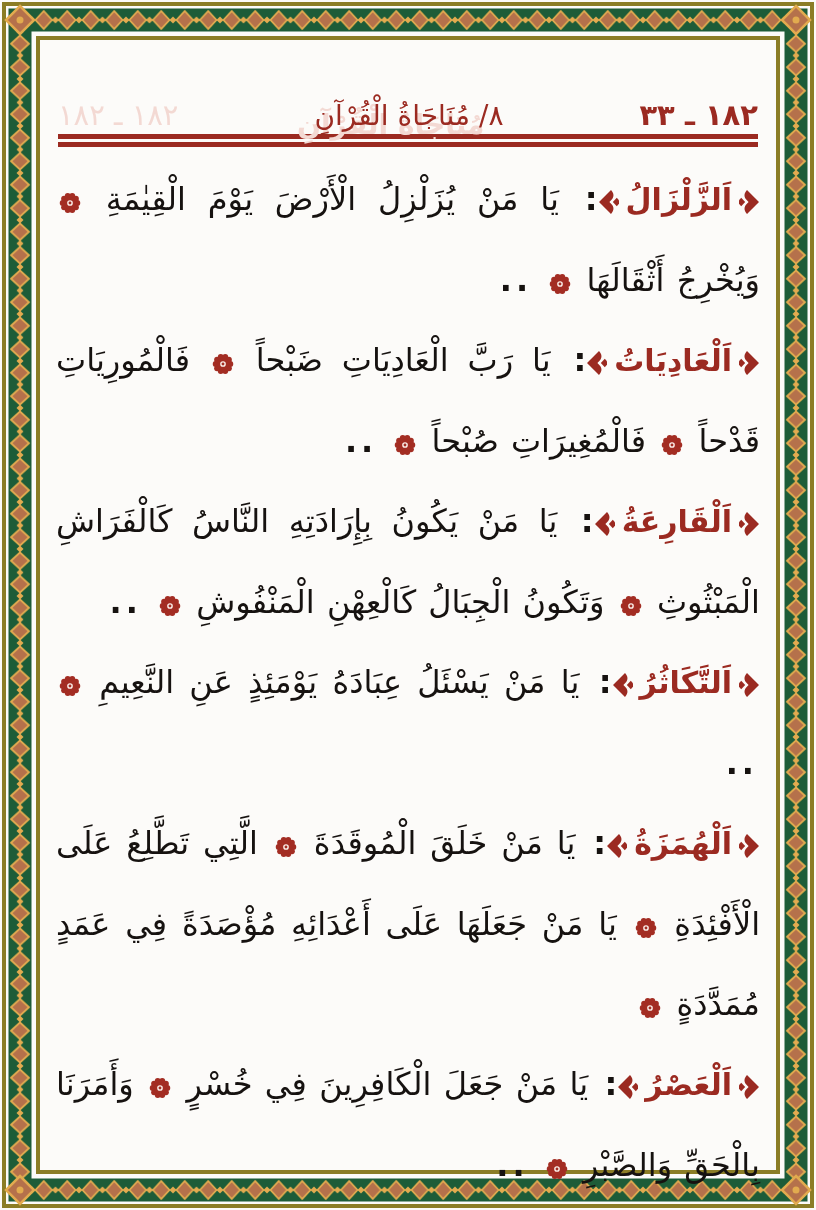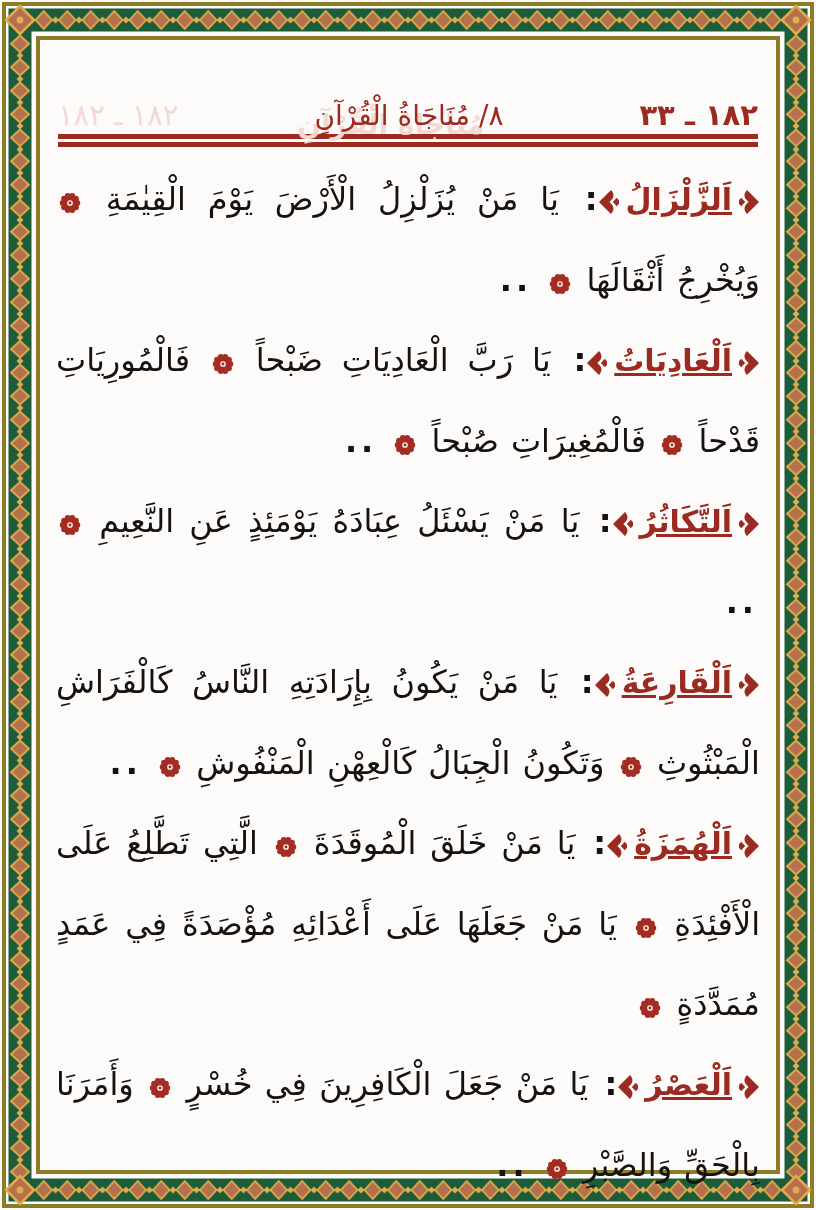--- a/index.html
+++ b/index.html
@@ -42,21 +42,21 @@
   .rule{
     height:3px;margin:2px 2px 0;background:transparent;
     border-top:5px solid var(--accent-red);
     border-bottom:5px solid var(--accent-red);
   }
   .body{
     direction:rtl;text-align:justify;color:var(--text-black);
     font-size:32px;line-height:80px;padding-top:12px;word-spacing:2px;
   }
   .para{margin:0;}
-  .surah-head{color:var(--accent-red);font-weight:bold;white-space:nowrap;text-decoration:underline;}
+  .surah-head{color:var(--accent-red);font-weight:bold;white-space:nowrap;}
   .surah-name{margin:0 7px;font-size:30px;}
   .colon{color:var(--text-black);font-weight:bold;margin-left:4px;}
   svg.bracket{width:21px;height:32px;vertical-align:-8px;color:var(--accent-red);}
   svg.bracket.close{transform:scaleX(-1);}
   svg.rosette{width:22px;height:22px;vertical-align:-4px;margin:0 3px;}
   .dots{
     display:inline-block;direction:ltr;color:var(--text-black);
     font-weight:bold;letter-spacing:4px;margin:0 2px;
   }
 </style>
@@ -226,63 +226,63 @@
         <circle cx="14.47" cy="4.39" r="3.2"></circle>
               <circle cx="18.47" cy="7.3" r="3.2"></circle>
         <circle cx="12" cy="12" r="6.6"></circle>
       </g>
       <circle cx="12" cy="12" r="3.1" fill="#fdf3ee"></circle>
       <circle cx="12" cy="12" r="1.6" fill="var(--rosette-red)"></circle>
     </svg> <span class="dots">..</span> </div>
         <div class="para"><span class="surah-head"><svg class="bracket open" viewBox="0 0 21 30" xmlns="http://www.w3.org/2000/svg">
       <path fill="currentColor" d="M20 15 L8 3 C5 6.2 4.8 9.4 7 12.2 L9.6 15 L7 17.8 C4.8 20.6 5 23.8 8 27 Z"></path>
       <path fill="currentColor" d="M6.2 15 L2.2 10.8 L-1.6 15 L2.2 19.2 Z"></path>
+    </svg><span class="surah-name">اَلْقَارِعَةُ</span><svg class="bracket close" viewBox="0 0 21 30" xmlns="http://www.w3.org/2000/svg">
+      <path fill="currentColor" d="M20 15 L8 3 C5 6.2 4.8 9.4 7 12.2 L9.6 15 L7 17.8 C4.8 20.6 5 23.8 8 27 Z"></path>
+      <path fill="currentColor" d="M6.2 15 L2.2 10.8 L-1.6 15 L2.2 19.2 Z"></path>
+    </svg></span><span class="colon">:</span> <span>يَا مَنْ يَكُونُ بِإِرَادَتِهِ النَّاسُ كَالْفَرَاشِ الْمَبْثُوثِ</span> <svg class="rosette" viewBox="0 0 24 24" xmlns="http://www.w3.org/2000/svg">
+      <g fill="var(--rosette-red)">
+        <circle cx="20" cy="12" r="3.2"></circle>
+              <circle cx="18.47" cy="16.7" r="3.2"></circle>
+        <circle cx="14.47" cy="19.61" r="3.2"></circle>
+              <circle cx="9.53" cy="19.61" r="3.2"></circle>
+        <circle cx="5.53" cy="16.7" r="3.2"></circle>
+              <circle cx="4" cy="12" r="3.2"></circle>
+        <circle cx="5.53" cy="7.3" r="3.2"></circle>
+              <circle cx="9.53" cy="4.39" r="3.2"></circle>
+        <circle cx="14.47" cy="4.39" r="3.2"></circle>
+              <circle cx="18.47" cy="7.3" r="3.2"></circle>
+        <circle cx="12" cy="12" r="6.6"></circle>
+      </g>
+      <circle cx="12" cy="12" r="3.1" fill="#fdf3ee"></circle>
+      <circle cx="12" cy="12" r="1.6" fill="var(--rosette-red)"></circle>
+    </svg> <span>وَتَكُونُ الْجِبَالُ كَالْعِهْنِ الْمَنْفُوشِ</span> <svg class="rosette" viewBox="0 0 24 24" xmlns="http://www.w3.org/2000/svg">
+      <g fill="var(--rosette-red)">
+        <circle cx="20" cy="12" r="3.2"></circle>
+              <circle cx="18.47" cy="16.7" r="3.2"></circle>
+        <circle cx="14.47" cy="19.61" r="3.2"></circle>
+              <circle cx="9.53" cy="19.61" r="3.2"></circle>
+        <circle cx="5.53" cy="16.7" r="3.2"></circle>
+              <circle cx="4" cy="12" r="3.2"></circle>
+        <circle cx="5.53" cy="7.3" r="3.2"></circle>
+              <circle cx="9.53" cy="4.39" r="3.2"></circle>
+        <circle cx="14.47" cy="4.39" r="3.2"></circle>
+              <circle cx="18.47" cy="7.3" r="3.2"></circle>
+        <circle cx="12" cy="12" r="6.6"></circle>
+      </g>
+      <circle cx="12" cy="12" r="3.1" fill="#fdf3ee"></circle>
+      <circle cx="12" cy="12" r="1.6" fill="var(--rosette-red)"></circle>
+    </svg> <span class="dots">..</span> </div>
+        <div class="para"><span class="surah-head"><svg class="bracket open" viewBox="0 0 21 30" xmlns="http://www.w3.org/2000/svg">
+      <path fill="currentColor" d="M20 15 L8 3 C5 6.2 4.8 9.4 7 12.2 L9.6 15 L7 17.8 C4.8 20.6 5 23.8 8 27 Z"></path>
+      <path fill="currentColor" d="M6.2 15 L2.2 10.8 L-1.6 15 L2.2 19.2 Z"></path>
     </svg><span class="surah-name">اَلتَّكَاثُرُ</span><svg class="bracket close" viewBox="0 0 21 30" xmlns="http://www.w3.org/2000/svg">
       <path fill="currentColor" d="M20 15 L8 3 C5 6.2 4.8 9.4 7 12.2 L9.6 15 L7 17.8 C4.8 20.6 5 23.8 8 27 Z"></path>
       <path fill="currentColor" d="M6.2 15 L2.2 10.8 L-1.6 15 L2.2 19.2 Z"></path>
     </svg></span><span class="colon">:</span> <span>يَا مَنْ يَسْئَلُ عِبَادَهُ يَوْمَئِذٍ عَنِ النَّعِيمِ</span> <svg class="rosette" viewBox="0 0 24 24" xmlns="http://www.w3.org/2000/svg">
-      <g fill="var(--rosette-red)">
-        <circle cx="20" cy="12" r="3.2"></circle>
-              <circle cx="18.47" cy="16.7" r="3.2"></circle>
-        <circle cx="14.47" cy="19.61" r="3.2"></circle>
-              <circle cx="9.53" cy="19.61" r="3.2"></circle>
-        <circle cx="5.53" cy="16.7" r="3.2"></circle>
-              <circle cx="4" cy="12" r="3.2"></circle>
-        <circle cx="5.53" cy="7.3" r="3.2"></circle>
-              <circle cx="9.53" cy="4.39" r="3.2"></circle>
-        <circle cx="14.47" cy="4.39" r="3.2"></circle>
-              <circle cx="18.47" cy="7.3" r="3.2"></circle>
-        <circle cx="12" cy="12" r="6.6"></circle>
-      </g>
-      <circle cx="12" cy="12" r="3.1" fill="#fdf3ee"></circle>
-      <circle cx="12" cy="12" r="1.6" fill="var(--rosette-red)"></circle>
-    </svg> <span class="dots">..</span> </div>
-        <div class="para"><span class="surah-head"><svg class="bracket open" viewBox="0 0 21 30" xmlns="http://www.w3.org/2000/svg">
-      <path fill="currentColor" d="M20 15 L8 3 C5 6.2 4.8 9.4 7 12.2 L9.6 15 L7 17.8 C4.8 20.6 5 23.8 8 27 Z"></path>
-      <path fill="currentColor" d="M6.2 15 L2.2 10.8 L-1.6 15 L2.2 19.2 Z"></path>
-    </svg><span class="surah-name">اَلْقَارِعَةُ</span><svg class="bracket close" viewBox="0 0 21 30" xmlns="http://www.w3.org/2000/svg">
-      <path fill="currentColor" d="M20 15 L8 3 C5 6.2 4.8 9.4 7 12.2 L9.6 15 L7 17.8 C4.8 20.6 5 23.8 8 27 Z"></path>
-      <path fill="currentColor" d="M6.2 15 L2.2 10.8 L-1.6 15 L2.2 19.2 Z"></path>
-    </svg></span><span class="colon">:</span> <span>يَا مَنْ يَكُونُ بِإِرَادَتِهِ النَّاسُ كَالْفَرَاشِ الْمَبْثُوثِ</span> <svg class="rosette" viewBox="0 0 24 24" xmlns="http://www.w3.org/2000/svg">
-      <g fill="var(--rosette-red)">
-        <circle cx="20" cy="12" r="3.2"></circle>
-              <circle cx="18.47" cy="16.7" r="3.2"></circle>
-        <circle cx="14.47" cy="19.61" r="3.2"></circle>
-              <circle cx="9.53" cy="19.61" r="3.2"></circle>
-        <circle cx="5.53" cy="16.7" r="3.2"></circle>
-              <circle cx="4" cy="12" r="3.2"></circle>
-        <circle cx="5.53" cy="7.3" r="3.2"></circle>
-              <circle cx="9.53" cy="4.39" r="3.2"></circle>
-        <circle cx="14.47" cy="4.39" r="3.2"></circle>
-              <circle cx="18.47" cy="7.3" r="3.2"></circle>
-        <circle cx="12" cy="12" r="6.6"></circle>
-      </g>
-      <circle cx="12" cy="12" r="3.1" fill="#fdf3ee"></circle>
-      <circle cx="12" cy="12" r="1.6" fill="var(--rosette-red)"></circle>
-    </svg> <span>وَتَكُونُ الْجِبَالُ كَالْعِهْنِ الْمَنْفُوشِ</span> <svg class="rosette" viewBox="0 0 24 24" xmlns="http://www.w3.org/2000/svg">
       <g fill="var(--rosette-red)">
         <circle cx="20" cy="12" r="3.2"></circle>
               <circle cx="18.47" cy="16.7" r="3.2"></circle>
         <circle cx="14.47" cy="19.61" r="3.2"></circle>
               <circle cx="9.53" cy="19.61" r="3.2"></circle>
         <circle cx="5.53" cy="16.7" r="3.2"></circle>
               <circle cx="4" cy="12" r="3.2"></circle>
         <circle cx="5.53" cy="7.3" r="3.2"></circle>
               <circle cx="9.53" cy="4.39" r="3.2"></circle>
         <circle cx="14.47" cy="4.39" r="3.2"></circle>

